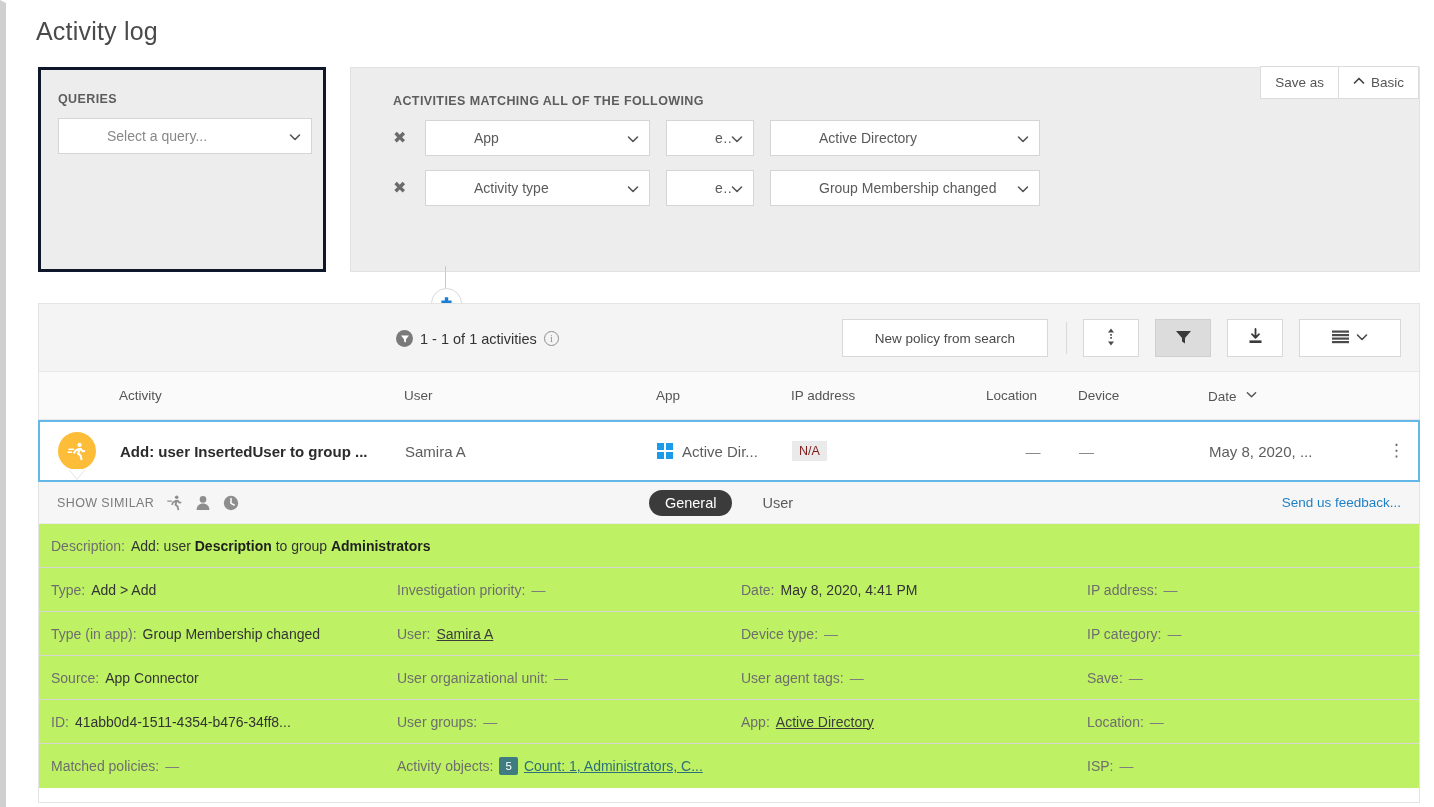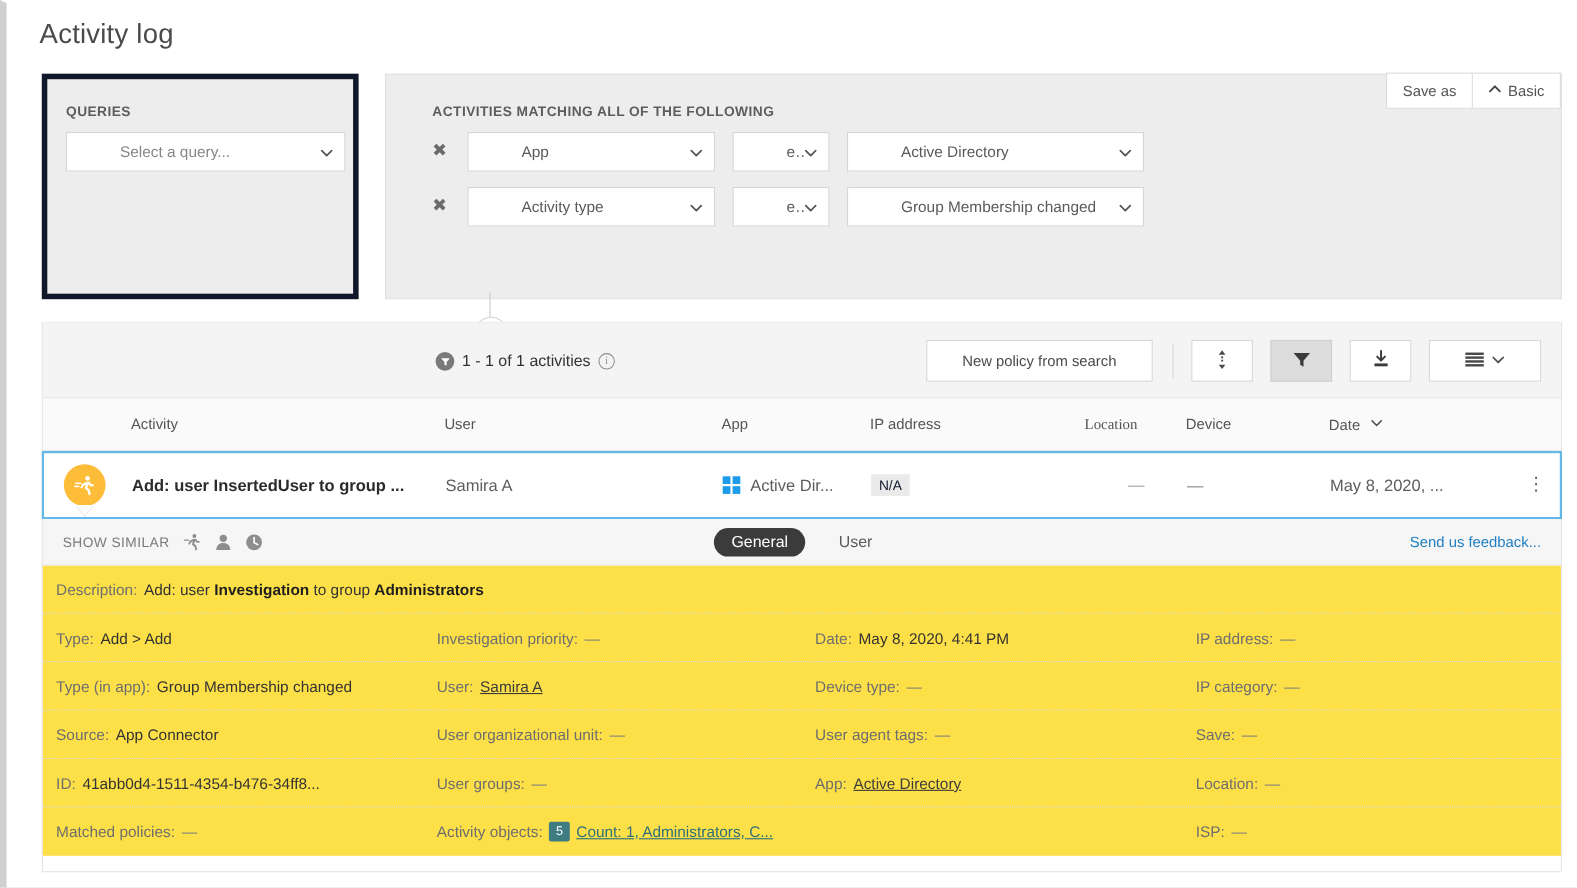--- a/index.html
+++ b/index.html
@@ -30,21 +30,21 @@
   .filter-zone {
     position: absolute;
     left: 32px; top: 64px;
     width: 1382px; height: 205px;
   }
   .queries-panel {
     position: absolute;
     left: 0; top: 0;
     width: 288px; height: 205px;
     background: #ededed;
-    border: 5px solid #0f172a;
+    border: 3px solid #0f172a;
   }
   .panel-label {
     position: absolute;
     font-size: 12.5px;
     color: #5d5d5d;
     letter-spacing: .4px;
     font-weight: 600;
   }
   .queries-panel .panel-label { left: 17px; top: 22px; }
   .select-box {
@@ -136,21 +136,21 @@
     display: flex;
     align-items: center;
     justify-content: center;
     cursor: pointer;
   }
   .plus-circle svg { display: block; }
 
   
   .results-card {
     position: absolute;
-    left: 32px; top: 290px;
+    left: 32px; top: 300px;
     width: 1382px; height: 500px;
     border: 1px solid #e4e4e4;
     background: #fff;
   }
   .results-toolbar {
     position: relative;
     height: 68px;
     background: #f4f4f4;
     border-bottom: 1px solid #e8e8e8;
   }
@@ -226,21 +226,21 @@
     border: 2px solid #63b8e8;
     border-left: 2px solid #63b8e8;
     position: relative;
     margin: 0 -1px;
   }
   .c-icon   { width: 80px;  padding-left: 18px; flex: none; }
   .c-act    { width: 285px; flex: none; }
   .c-user   { width: 252px; flex: none; }
   .c-app    { width: 135px; flex: none; }
   .c-ip     { width: 195px; flex: none; }
-  .c-loc    { width: 92px;  flex: none; font-family: Liberation Serif, serif; }
+  .c-loc    { width: 92px;  flex: none; }
   .c-dev    { width: 130px; flex: none; }
   .c-date   { width: 165px; flex: none; }
   .c-more   { width: 45px;  flex: none; text-align: center; }
 
   .tbl-head .c-icon { width: 80px; }
   .sort-caret { display: inline-block; margin-left: 6px; vertical-align: 1px; }
 
   .activity-pin {
     position: relative;
     width: 38px; height: 38px;
@@ -270,21 +270,21 @@
     text-overflow: ellipsis;
   }
   .row-plain { font-size: 15px; color: #5d5d5d; }
   .row-dash  { font-size: 15px; color: #8a8a8a; }
   .app-cell { display: flex; align-items: center; gap: 9px; font-size: 15px; color: #5d5d5d; }
   .win-logo { display: grid; grid-template-columns: 7px 7px; grid-template-rows: 7px 7px; gap: 2px; }
   .win-logo i { background: #1c9ce8; display: block; }
   .na-chip {
     display: inline-block;
     background: #eaeaea;
-    color: #0f172a;
+    color: #7f1d1d;
     font-size: 12.5px;
     padding: 3px 7px;
     border-radius: 0;
   }
   .kebab { color: #666; font-size: 17px; letter-spacing: 0; line-height: .6; cursor: pointer; }
 
   
   .detail-bar {
     height: 42px;
     background: #f6f6f6;
@@ -314,21 +314,21 @@
   }
   .tab.active { background: #3b3b3b; color: #fff; }
   .feedback {
     margin-left: auto;
     font-size: 13.5px;
     color: #1f7fc4;
     cursor: pointer;
     position: relative; z-index: 2;
   }
 
-  .detail-rows { background: #fde047; }
+  .detail-rows { background: #bef264; }
   .d-row {
     display: flex;
     min-height: 44px;
     align-items: center;
     border-bottom: 1px dotted #dcdcdc;
     padding-left: 12px;
   }
   .d-row:last-child { border-bottom: none; }
   .d-cell {
     display: flex;
@@ -606,21 +606,21 @@
       </div>
 
       <div class="feedback">Send us feedback...</div>
     </div>
 
     <div class="detail-rows">
 
       <div class="d-row">
         <div class="d-cell wfull">
           <span class="lbl">Description:</span>
-          <span class="val"><span>Add: user </span><b class="strong">Investigation</b><span> to group </span><b class="strong">Administrators</b></span>
+          <span class="val"><span>Add: user </span><b class="strong">Description</b><span> to group </span><b class="strong">Administrators</b></span>
         </div>
       </div>
 
       <div class="d-row">
         <div class="d-cell w1">
           <span class="lbl">Type:</span>
           <span class="val">Add &gt; Add</span>
         </div>
         <div class="d-cell w2">
           <span class="lbl">Investigation priority:</span>

